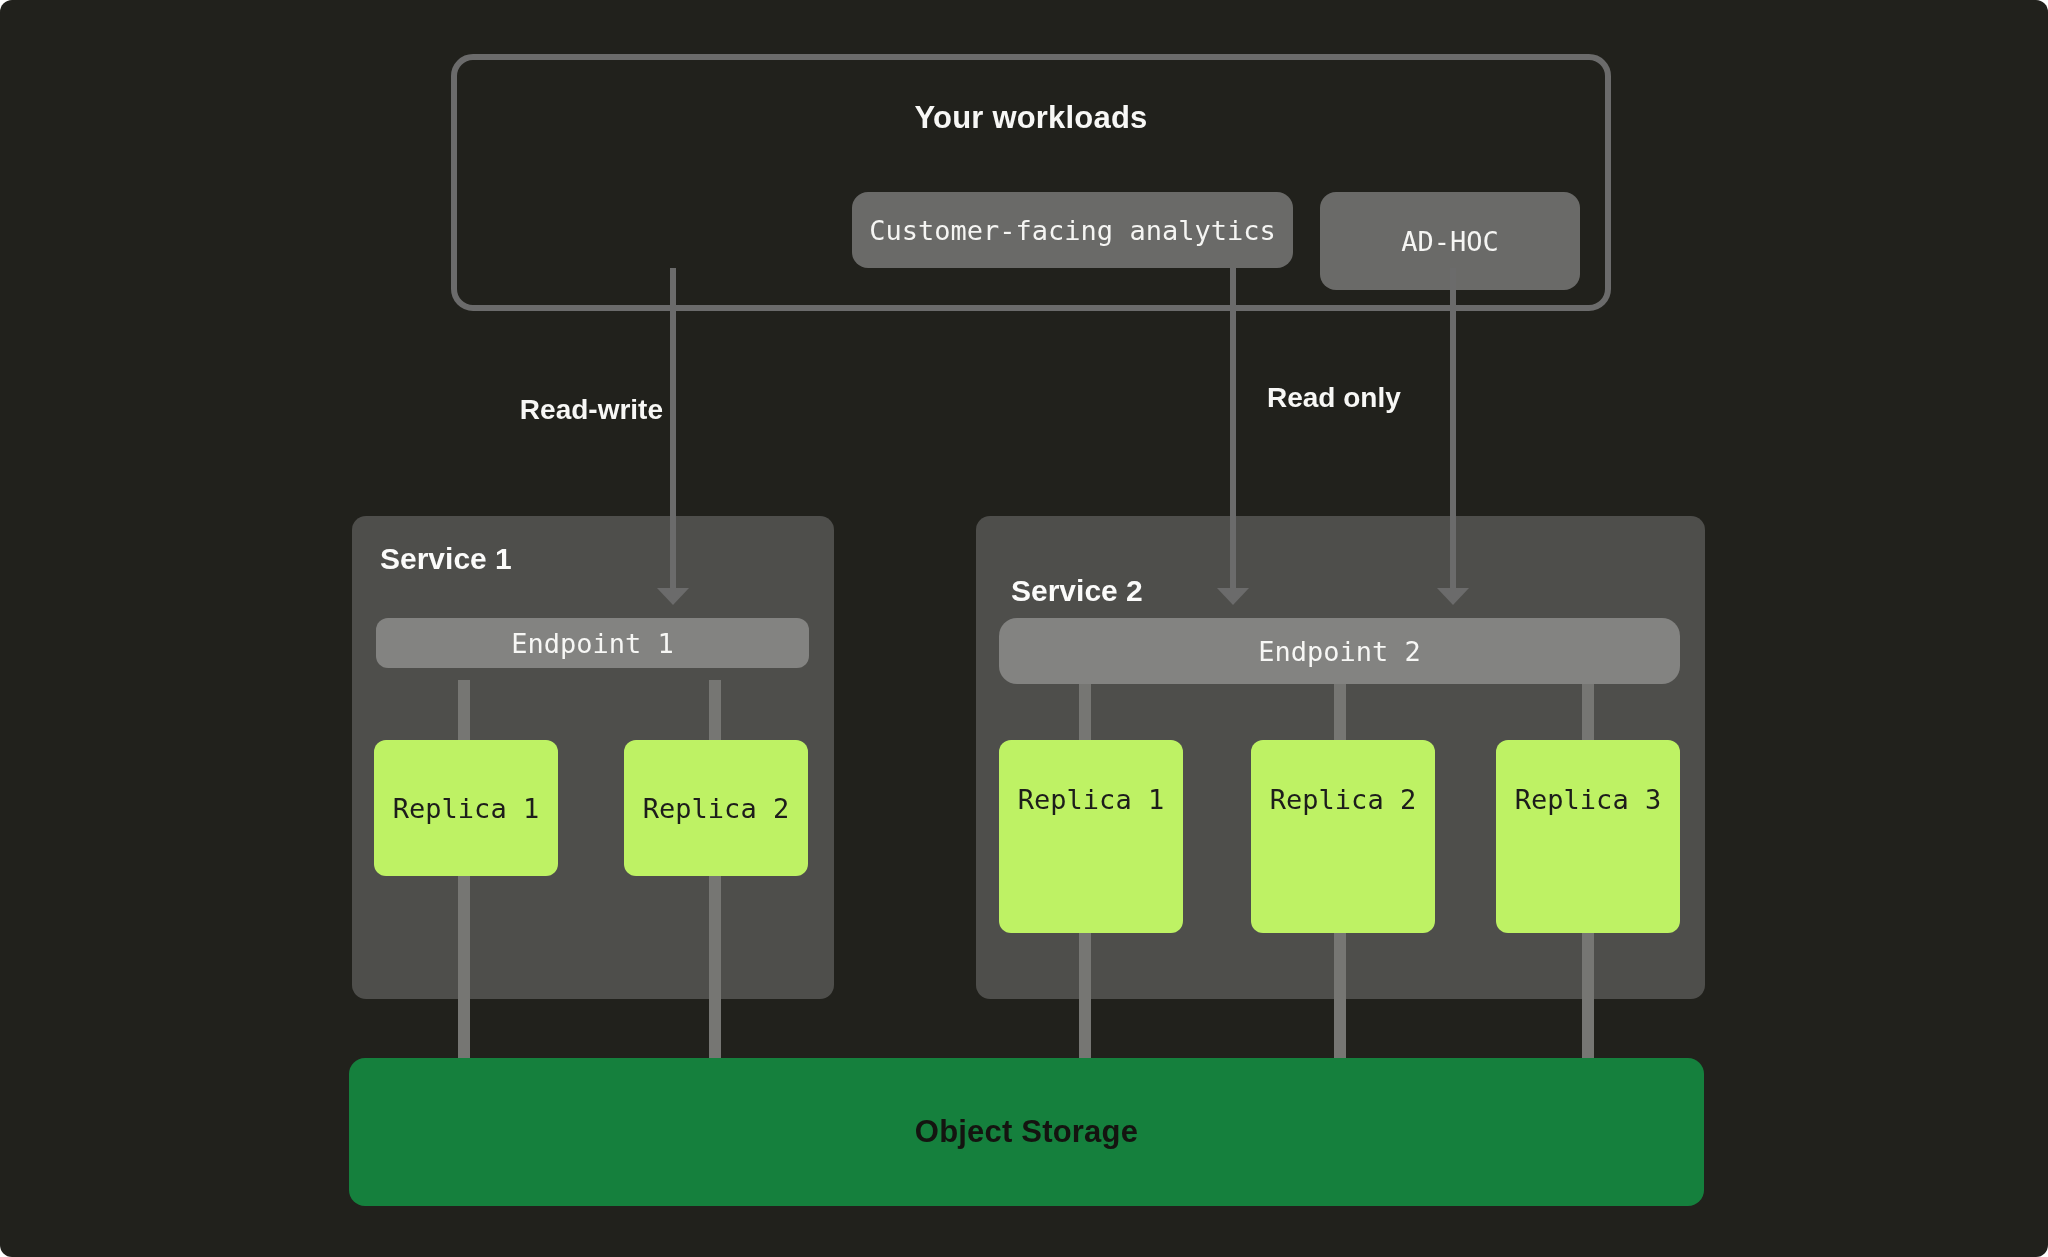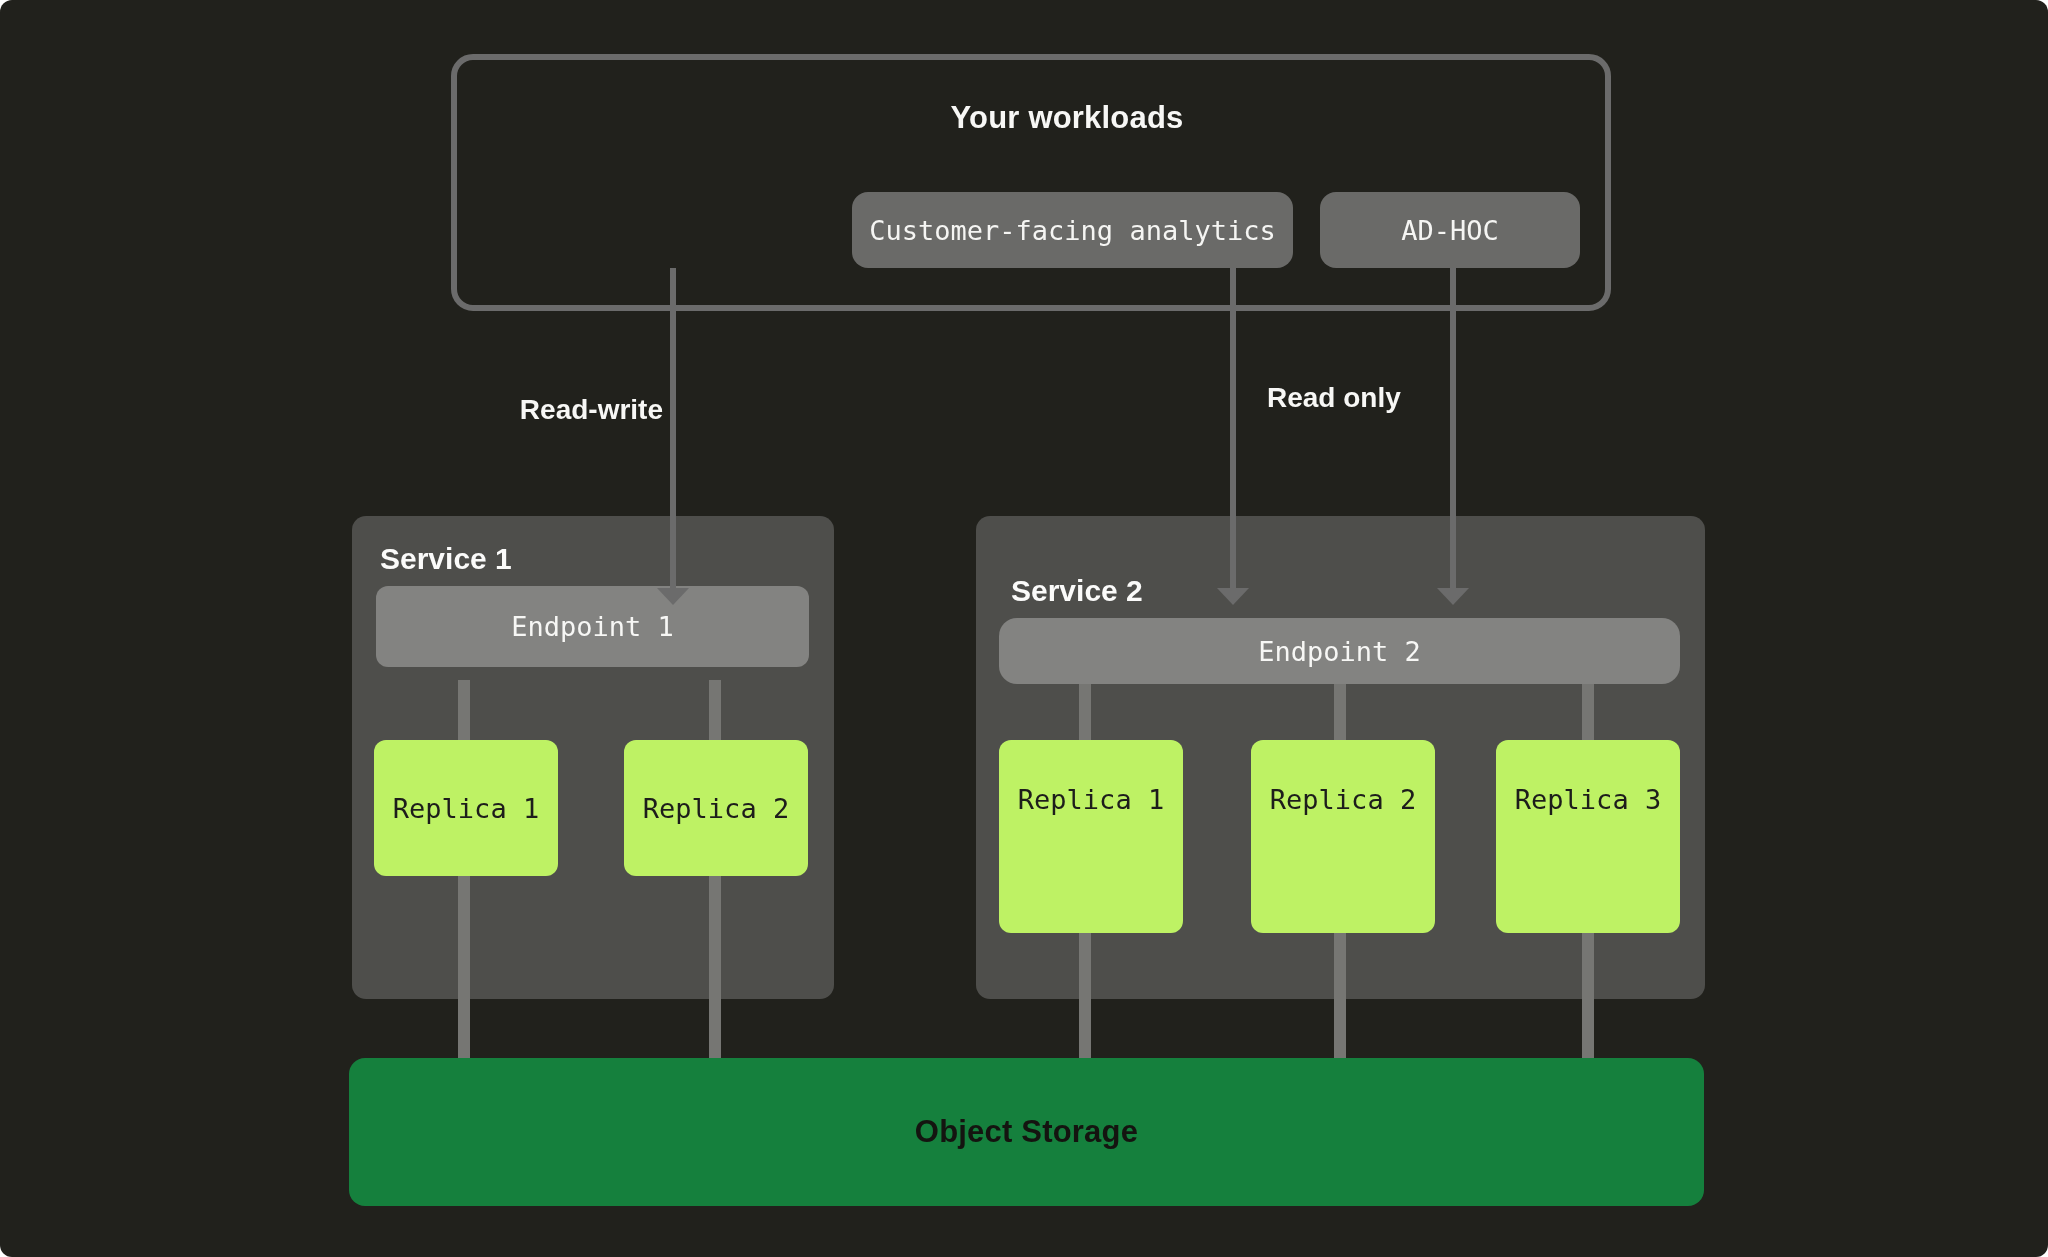--- a/index.html
+++ b/index.html
@@ -7,28 +7,28 @@
     position:relative; width:2048px; height:1257px;
     background:#21211c; border-radius:12px; overflow:hidden;
     font-family:"Liberation Sans", sans-serif;
   }
   .abs { position:absolute; box-sizing:border-box; }
 
   
   .wl-box { left:451px; top:54px; width:1160px; height:257px;
             border:6px solid #6b6b6b; border-radius:22px; }
   .wl-title { left:451px; top:100px; width:1160px; text-align:center;
-              color:#f7f7f5; font-size:31px; font-weight:bold; letter-spacing:0.2px;margin-left:36px; }
+              color:#f7f7f5; font-size:31px; font-weight:bold; letter-spacing:0.2px; }
 
   .chip { background:#6a6a68; border-radius:16px; color:#f5f5f3;
           font-family:"DejaVu Sans Mono", monospace; font-size:27px;
           display:flex; align-items:center; justify-content:center; }
   .chip-writes { left:479px; top:192px; width:264px; height:76px; }
   .chip-cfa    { left:852px; top:192px; width:441px; height:76px; }
-  .chip-adhoc  { left:1320px; top:192px; width:260px; height:76px; }
+  .chip-adhoc  { left:1320px; top:192px; width:260px; height:98px; }
 
   
   .vline { width:6px; background:#6b6b6b; }
   .a1 { left:670px;  top:268px; height:320px; }
   .a2 { left:1230px; top:268px; height:320px; }
   .a3 { left:1450px; top:268px; height:320px; }
   .ahead { width:0; height:0;
            border-left:16px solid transparent; border-right:16px solid transparent;
            border-top:17px solid #6b6b6b; }
   .h1 { left:657px;  top:588px; }
@@ -48,21 +48,21 @@
   .name-s2 { left:1004px; top:574px;margin-left:7px; }
 
   
   .conn { width:12px; background:#767673; top:680px; height:378px; }
   .c1 { left:458px; }  .c2 { left:709px; }
   .c3 { left:1079px; } .c4 { left:1334px; } .c5 { left:1582px; }
 
   .endpoint { background:#838381; border-radius:12px; color:#f7f7f5;
               font-family:"DejaVu Sans Mono", monospace; font-size:27px;
               display:flex; align-items:center; justify-content:center; }
-  .ep1 { left:376px; top:586px; width:433px; height:81px; }
+  .ep1 { left:376px; top:618px; width:433px; height:50px; }
   .ep2 { left:999px; top:618px; width:681px; height:66px;border-radius:18px; }
 
   .replica { background:#bef264; border-radius:12px; color:#1d1d1b;
              font-family:"DejaVu Sans Mono", monospace; font-size:27px;
              display:flex; justify-content:center; }
   .rep-s1 { top:740px; width:184px; height:136px; align-items:center; }
   .rep-s2 { top:740px; width:184px; height:193px; align-items:flex-start; padding-top:44px; }
   .s1r1 { left:374px; }  .s1r2 { left:624px; }
   .s2r1 { left:999px; }  .s2r2 { left:1251px; } .s2r3 { left:1496px; }
 

